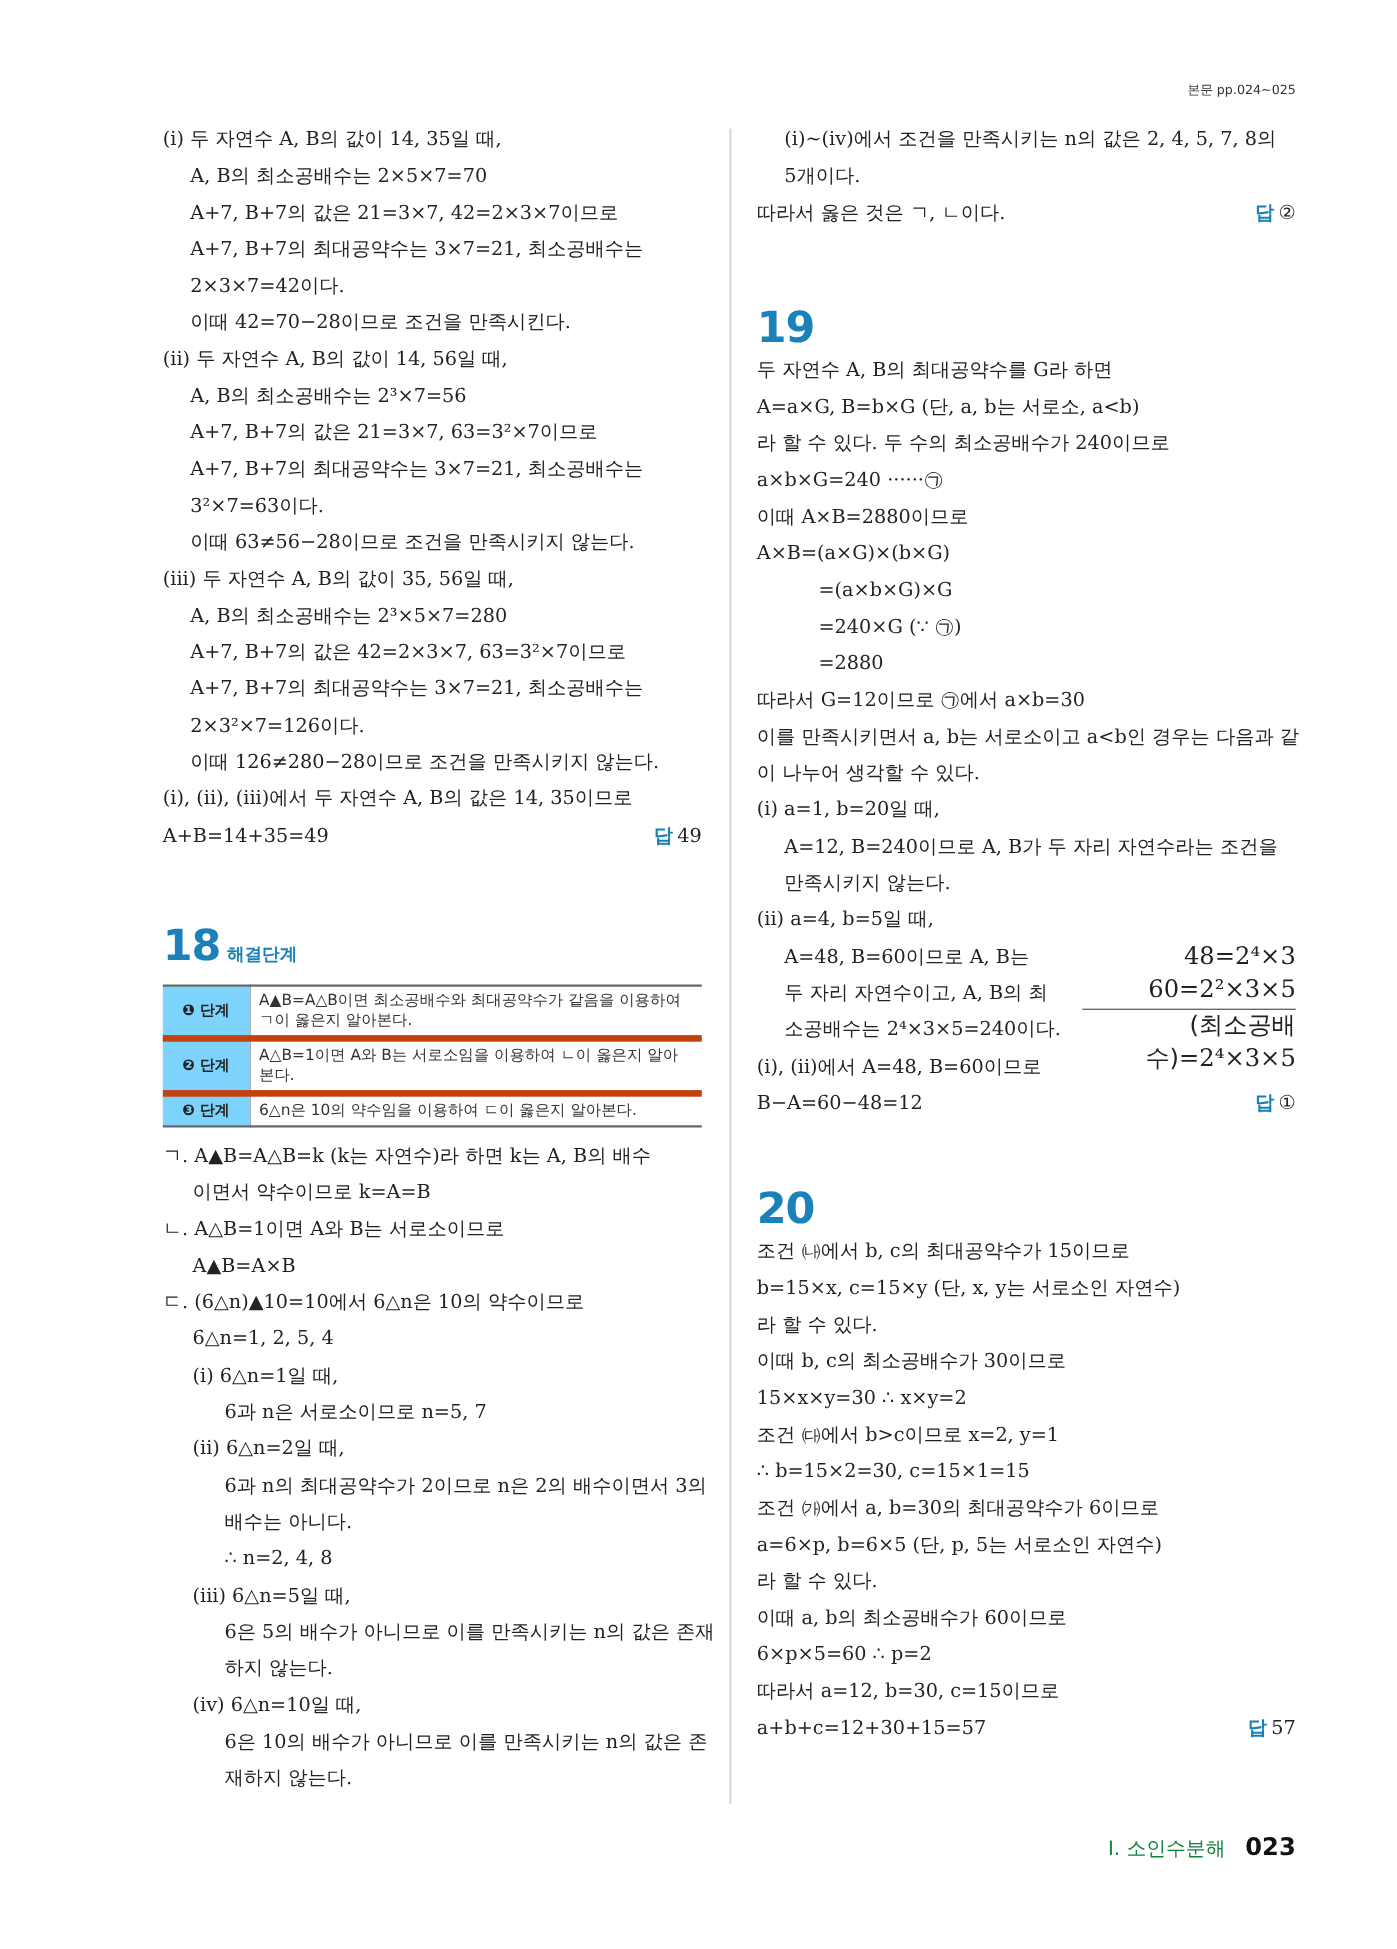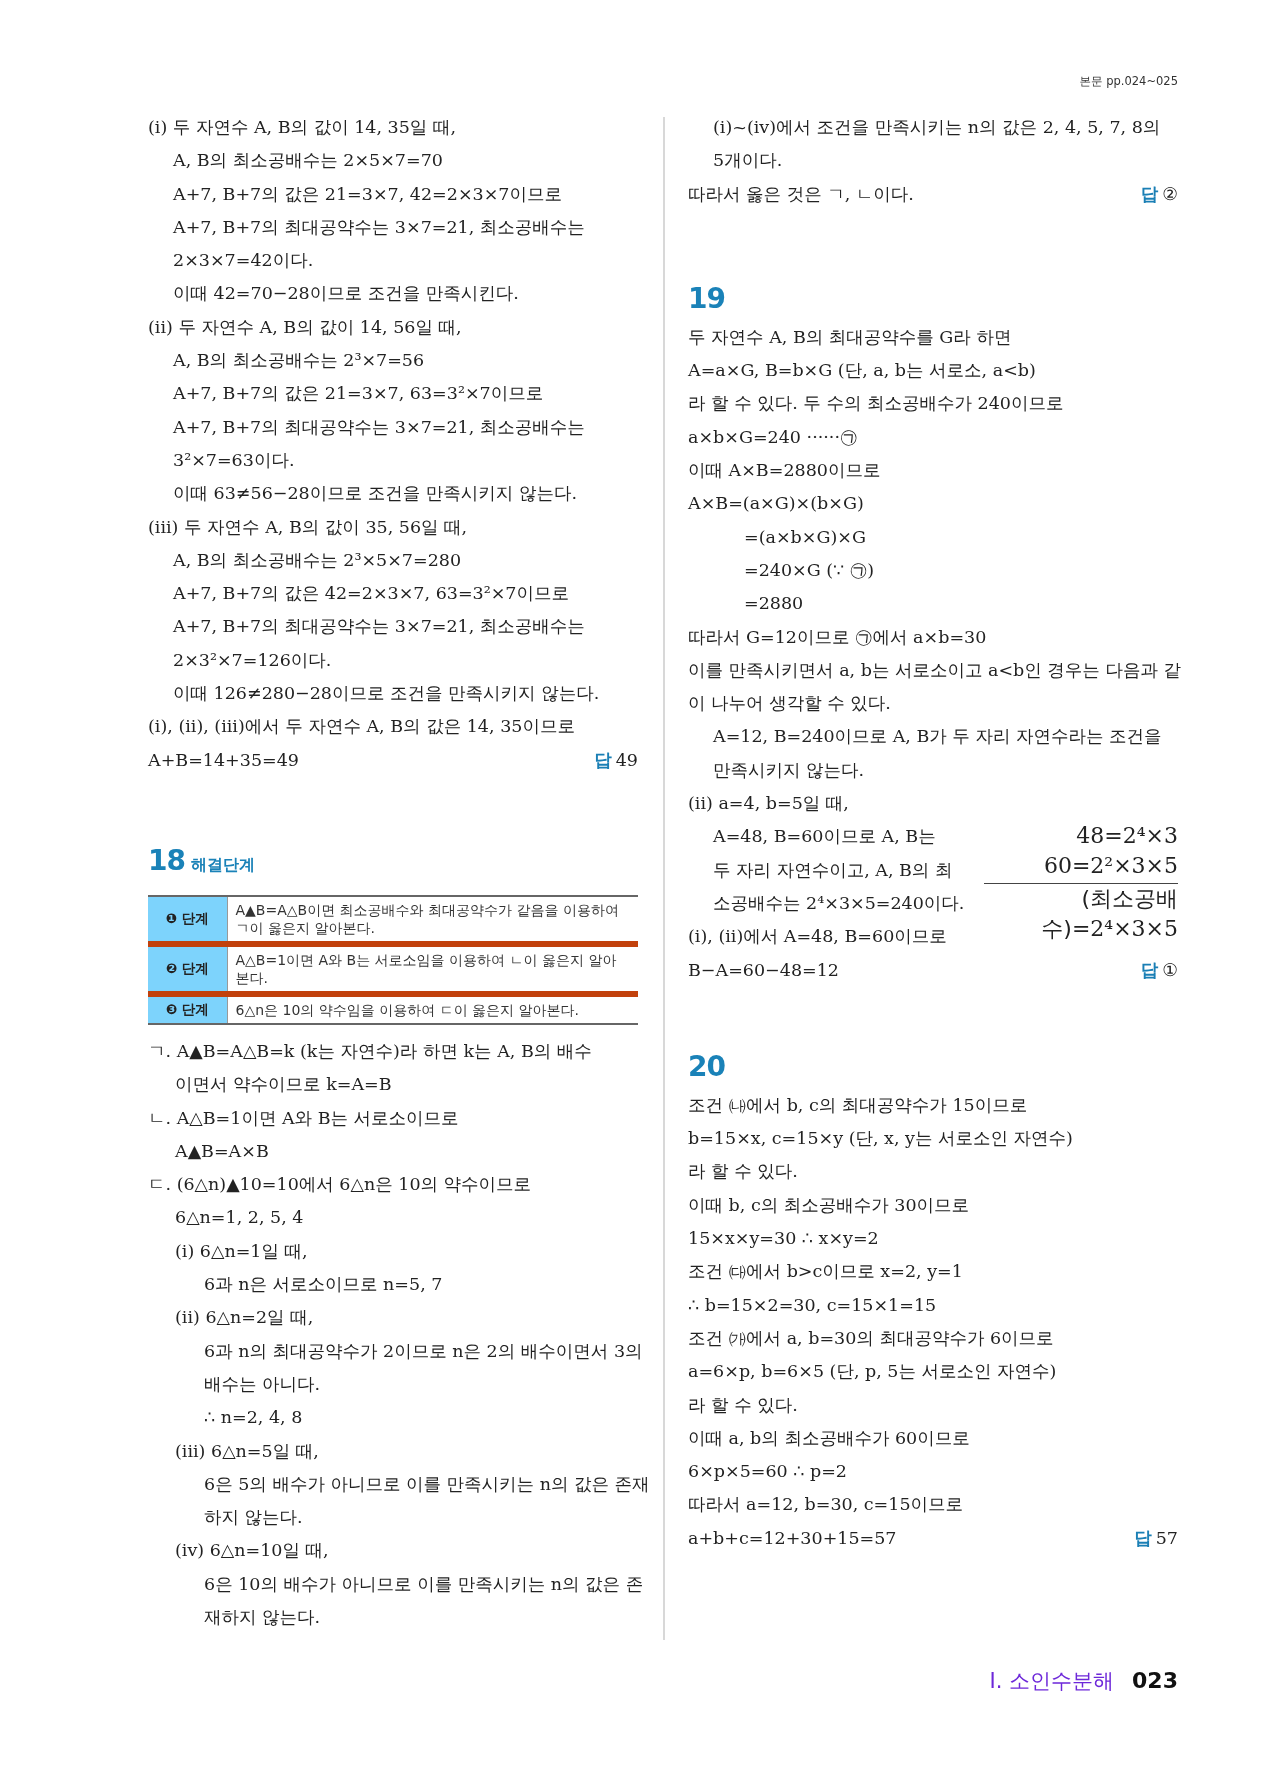--- a/index.html
+++ b/index.html
@@ -33,21 +33,21 @@
   .answer {
     position: absolute; right: 0; top: 0;
     font-family: "DejaVu Serif", serif;
   }
   .answer .dap {
     font-family: "DejaVu Sans", "Liberation Sans", sans-serif;
     font-weight: bold; color: #1a7fb5; margin-right: 4px;
   }
   .prob-num {
     font-family: "DejaVu Sans", "Liberation Sans", sans-serif;
-    font-weight: bold; color: #1a82b8; font-size: 28px; letter-spacing: -1px;
+    font-weight: bold; color: #1a82b8; font-size: 39px; letter-spacing: -1px;
   }
   .prob-sub {
     font-family: "DejaVu Sans", "Liberation Sans", sans-serif;
     font-weight: bold; color: #1a82b8; font-size: 16px; margin-left: 6px;
   }
   .heading { height: 44px; line-height: 44px; }
   .steps {
     width: 490px; border-collapse: collapse; margin-top: 12px; margin-bottom: 10px;
     font-size: 14px;
   }
@@ -68,21 +68,21 @@
     position: absolute; left: 296px; top: 1px; width: 194px;
     text-align: right; font-size: 22px;
   }
   .lcm-box .row { height: 30px; line-height: 30px; }
   .lcm-box .rule { border-top: 1.5px solid #444; margin-top: 2px; }
   .lcm-box .bold { font-family: "DejaVu Sans", "Liberation Sans", sans-serif; }
   .footer {
     position: absolute; top: 1667px; right: 92px;
     font-family: "DejaVu Sans", "Liberation Sans", sans-serif;
   }
-  .footer .chap { font-size: 21px; color: #6d28d9; margin-right: 18px; }
+  .footer .chap { font-size: 18px; color: #15803d; margin-right: 18px; }
   .footer .pg { font-size: 22px; font-weight: bold; color: #111; }
 </style>
 </head>
 <body>
 
 <div class="running-header">본문 pp.024~025</div>
 <div class="divider"></div>
 
 <div class="col col-left">
   <div id="p17">
@@ -171,20 +171,21 @@
       <div class="line i0"><span>라 할 수 있다. 두 수의 최소공배수가 240이므로</span></div>
       <div class="line i0"><span>a×b×G=240      ······㉠</span></div>
       <div class="line i0"><span>이때 A×B=2880이므로</span></div>
       <div class="line i0"><span>A×B=(a×G)×(b×G)</span></div>
       <div class="line i3"><span>=(a×b×G)×G</span></div>
       <div class="line i3"><span>=240×G (∵ ㉠)</span></div>
       <div class="line i3"><span>=2880</span></div>
       <div class="line i0"><span>따라서 G=12이므로 ㉠에서 a×b=30</span></div>
       <div class="line i0"><span>이를 만족시키면서 a, b는 서로소이고 a&lt;b인 경우는 다음과 같</span></div>
       <div class="line i0"><span>이 나누어 생각할 수 있다.</span></div>
+      <div class="line i0"><span>(i) a=1, b=20일 때,</span></div>
       <div class="line i1"><span>A=12, B=240이므로 A, B가 두 자리 자연수라는 조건을</span></div>
       <div class="line i1"><span>만족시키지 않는다.</span></div>
       <div class="line i0"><span>(ii) a=4, b=5일 때,</span></div>
     </div>
 
   <div style="position:relative">
     <div id="p19c2">
         <div class="line i1"><span>A=48, B=60이므로 A, B는</span></div>
         <div class="line i1"><span>두 자리 자연수이고, A, B의 최</span></div>
         <div class="line i1"><span>소공배수는 2⁴×3×5=240이다.</span></div>

